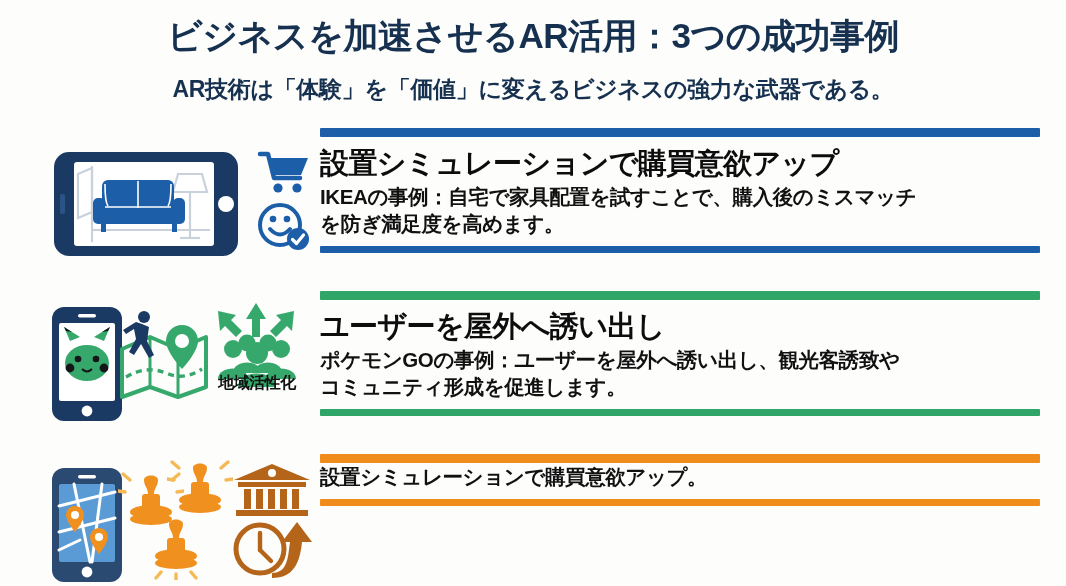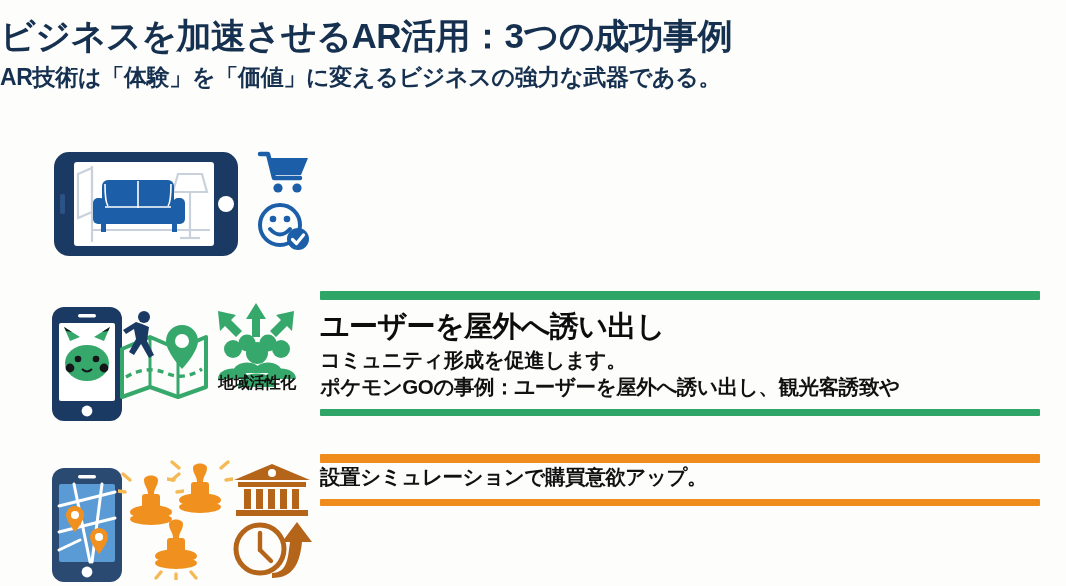--- a/index.html
+++ b/index.html
@@ -17,31 +17,32 @@
   .page {
     width: 1066px;
     height: 586px;
     position: relative;
     background: #fdfdfc;
   }
 
   
   .header {
     padding-top: 16px;
+    text-align: center;
   }
   .main-title {
     font-size: 35px;
     font-weight: bold;
     color: #16304f;
     letter-spacing: -0.5px;
     line-height: 1.15;
     white-space: nowrap;
   }
   .sub-title {
-    margin-top: 8px;
+    margin-top: 20px;
     font-size: 23px;
     font-weight: bold;
     color: #16304f;
     letter-spacing: -0.3px;
     line-height: 1.15;
     white-space: nowrap;
   }
 
   
   .sections {
@@ -170,20 +171,29 @@
             <circle cx="24" cy="25" r="20" fill="none" stroke="#1c5fa8" stroke-width="4"></circle>
             <circle cx="17" cy="19" r="3.3" fill="#1c5fa8"></circle>
             <circle cx="31" cy="19" r="3.3" fill="#1c5fa8"></circle>
             <path d="M14 29 Q24 40 34 29" fill="none" stroke="#1c5fa8" stroke-width="4" stroke-linecap="round"></path>
             <circle cx="42" cy="39" r="11" fill="#1c5fa8"></circle>
             <path d="M36.5 39.5 L40.5 43.5 L47.5 35" fill="none" stroke="#ffffff" stroke-width="3.2" stroke-linecap="round" stroke-linejoin="round"></path>
           </svg>
         </div>
       </div>
 
+      <div class="text-col">
+        <div class="rule" style="background:#1c5fa8"></div>
+        <div class="sec-heading">設置シミュレーションで購買意欲アップ</div>
+        <div class="sec-body">
+          <span class="ln">IKEAの事例：自宅で家具配置を試すことで、購入後のミスマッチ</span>
+          <span class="ln">を防ぎ満足度を高めます。</span>
+        </div>
+        <div class="rule thin" style="background:#1c5fa8"></div>
+      </div>
     </div>
 
     <div class="section" style="margin-top:13px;">
       <div class="icon-col">
 
         <div class="ic" style="left:50px; top:14px;">
           <svg width="74" height="118" viewBox="0 0 74 118">
             <rect x="2" y="2" width="70" height="114" rx="12" ry="12" fill="#1b3a63"></rect>
             <rect x="9" y="18" width="56" height="78" rx="2" fill="#ffffff"></rect>
             <rect x="28" y="9" width="18" height="3.4" rx="1.7" fill="#ffffff"></rect>
@@ -245,22 +255,22 @@
             </g>
           </svg>
           <div class="icon-caption" style="left:-2px; top:72px; width:114px; text-align:center;">地域活性化</div>
         </div>
       </div>
 
       <div class="text-col">
         <div class="rule" style="background:#2fa567"></div>
         <div class="sec-heading">ユーザーを屋外へ誘い出し</div>
         <div class="sec-body">
+          <span class="ln">ポケモンGOの事例：ユーザーを屋外へ誘い出し、観光客誘致や</span>
           <span class="ln">コミュニティ形成を促進します。</span>
-          <span class="ln">ポケモンGOの事例：ユーザーを屋外へ誘い出し、観光客誘致や</span>
         </div>
         <div class="rule thin" style="background:#2fa567"></div>
       </div>
     </div>
 
     <div class="section" style="margin-top:13px;">
       <div class="icon-col">
 
         <div class="ic" style="left:50px; top:12px;">
           <svg width="74" height="118" viewBox="0 0 74 118">

